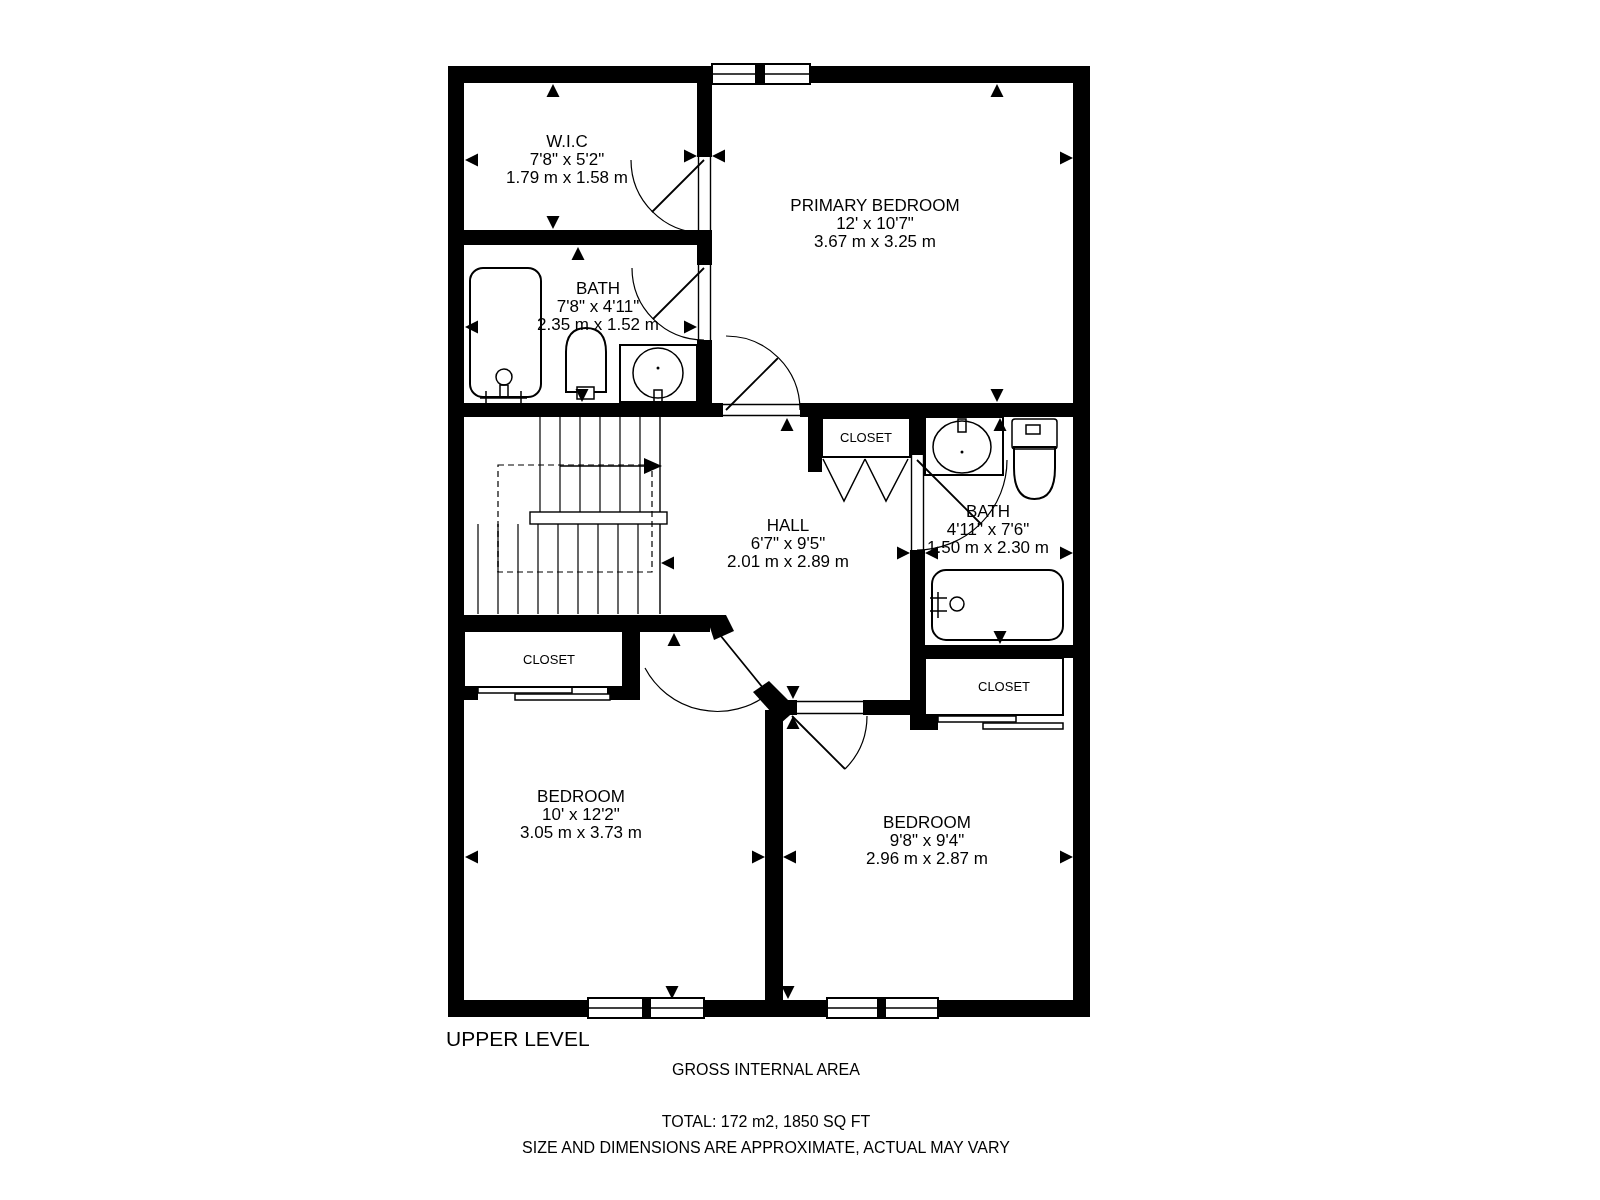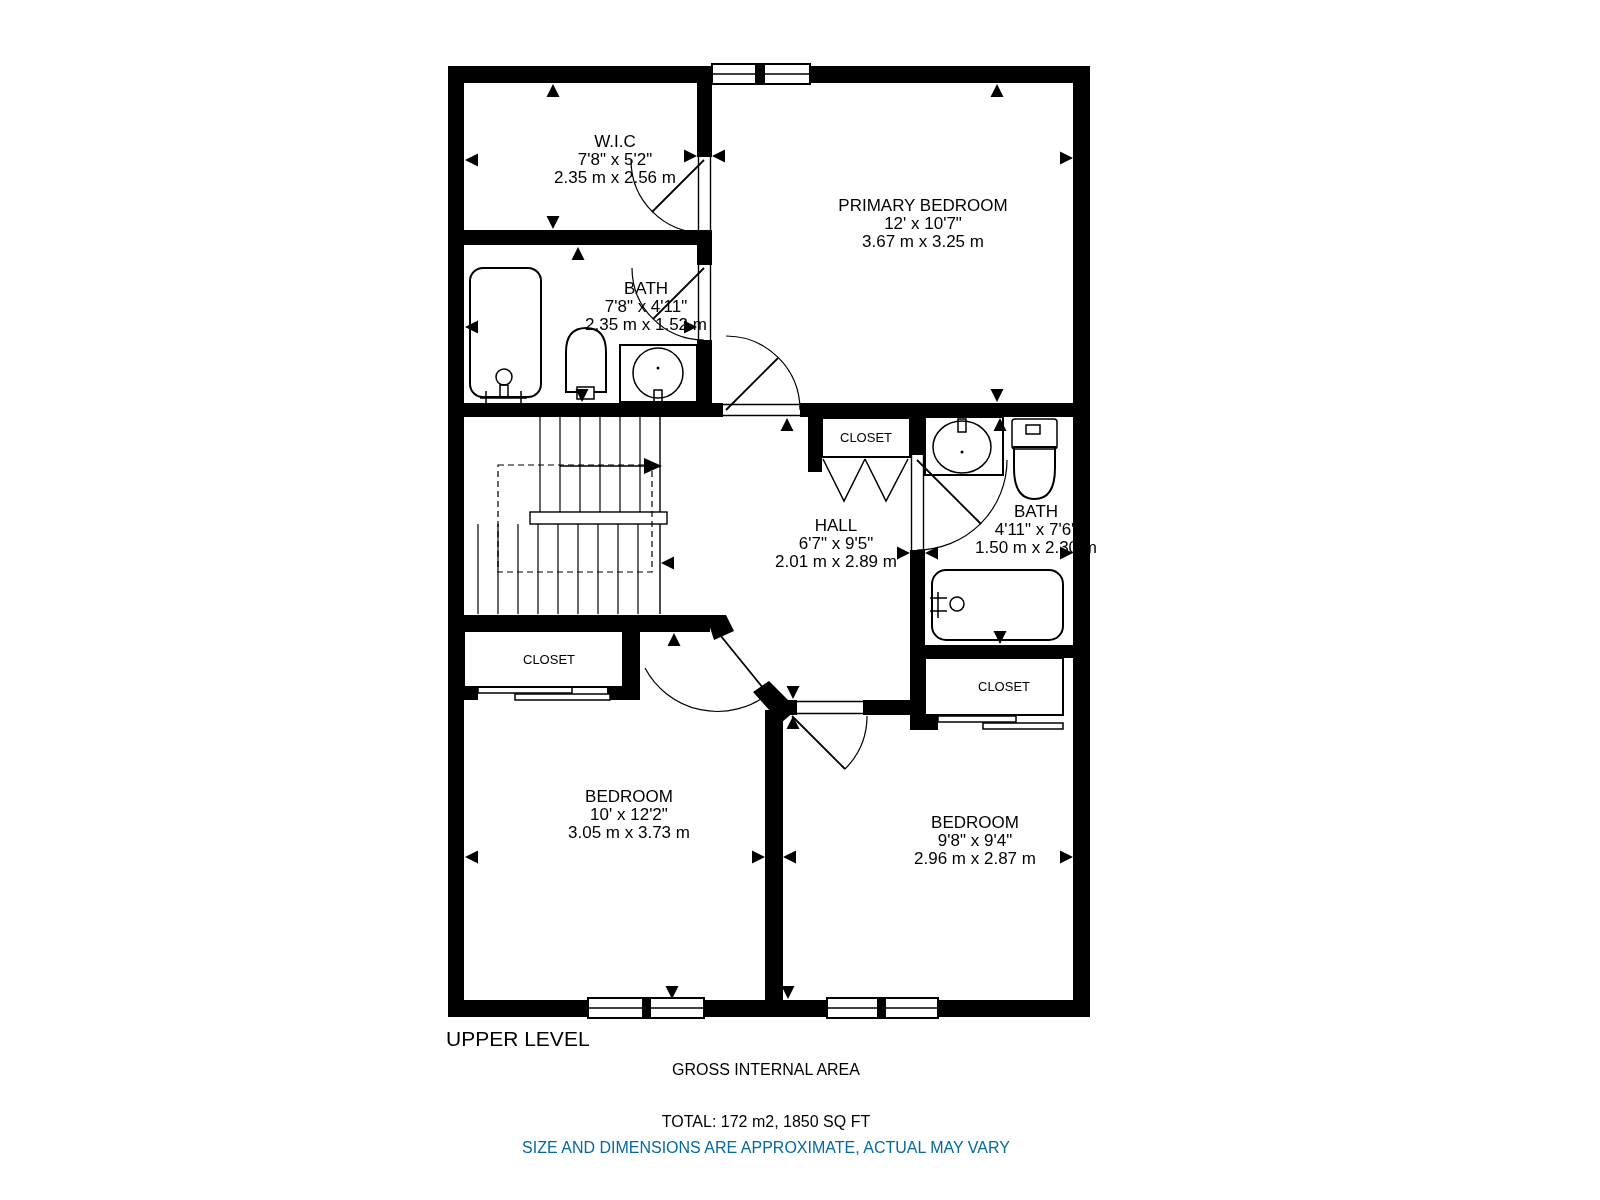--- a/index.html
+++ b/index.html
@@ -1,26 +1,26 @@
 <!DOCTYPE html>
 <html><head>
 <meta charset="utf-8">
 <style>
   html,body{margin:0;padding:0;background:#ffffff;}
   .page{position:relative;width:1600px;height:1200px;background:#ffffff;overflow:hidden;
         font-family:"Liberation Sans",sans-serif;color:#000;}
   .plan-svg{position:absolute;left:0;top:0;width:1600px;height:1200px;}
   .room-label{position:absolute;transform:translate(-50%,-50%);text-align:center;
-              font-size:17px;line-height:18px;white-space:nowrap;margin-left:48px;}
+              font-size:17px;line-height:18px;white-space:nowrap;}
   .closet-label{position:absolute;transform:translate(-50%,-50%);text-align:center;
                 font-size:13px;line-height:18px;white-space:nowrap;}
   .level-label{position:absolute;font-size:21px;white-space:nowrap;}
   .footer-line{position:absolute;transform:translate(-50%,-50%);font-size:16px;
                white-space:nowrap;text-align:center;}
-  .footer-line.gray{color:#0369a1;}
+  .footer-line.gray{color:#000000;}
 </style>
 </head>
 <body>
 
 <div class="page">
 
   <svg class="plan-svg" viewBox="0 0 1600 1200">
 
     <g fill="#000000" stroke="none">
       <rect x="448" y="66" width="642" height="17"></rect>
@@ -246,21 +246,21 @@
       <polygon points="910,553 897,546.5 897,559.5"></polygon>
       <polygon points="1073,553 1060,546.5 1060,559.5"></polygon>
       <polygon points="765,857 752,850.5 752,863.5"></polygon>
       <polygon points="1073,857 1060,850.5 1060,863.5"></polygon>
     </g>
   </svg>
 
   <div class="room-label" style="left:567px;top:160px">
     <div>W.I.C</div>
     <div>7'8" x 5'2"</div>
-    <div>2.35 m x 2.56 m</div>
+    <div>1.79 m x 1.58 m</div>
   </div>
 
   <div class="room-label" style="left:875px;top:224px">
     <div>PRIMARY BEDROOM</div>
     <div>12' x 10'7"</div>
     <div>3.67 m x 3.25 m</div>
   </div>
 
   <div class="room-label" style="left:598px;top:307px">
     <div>BATH</div>

